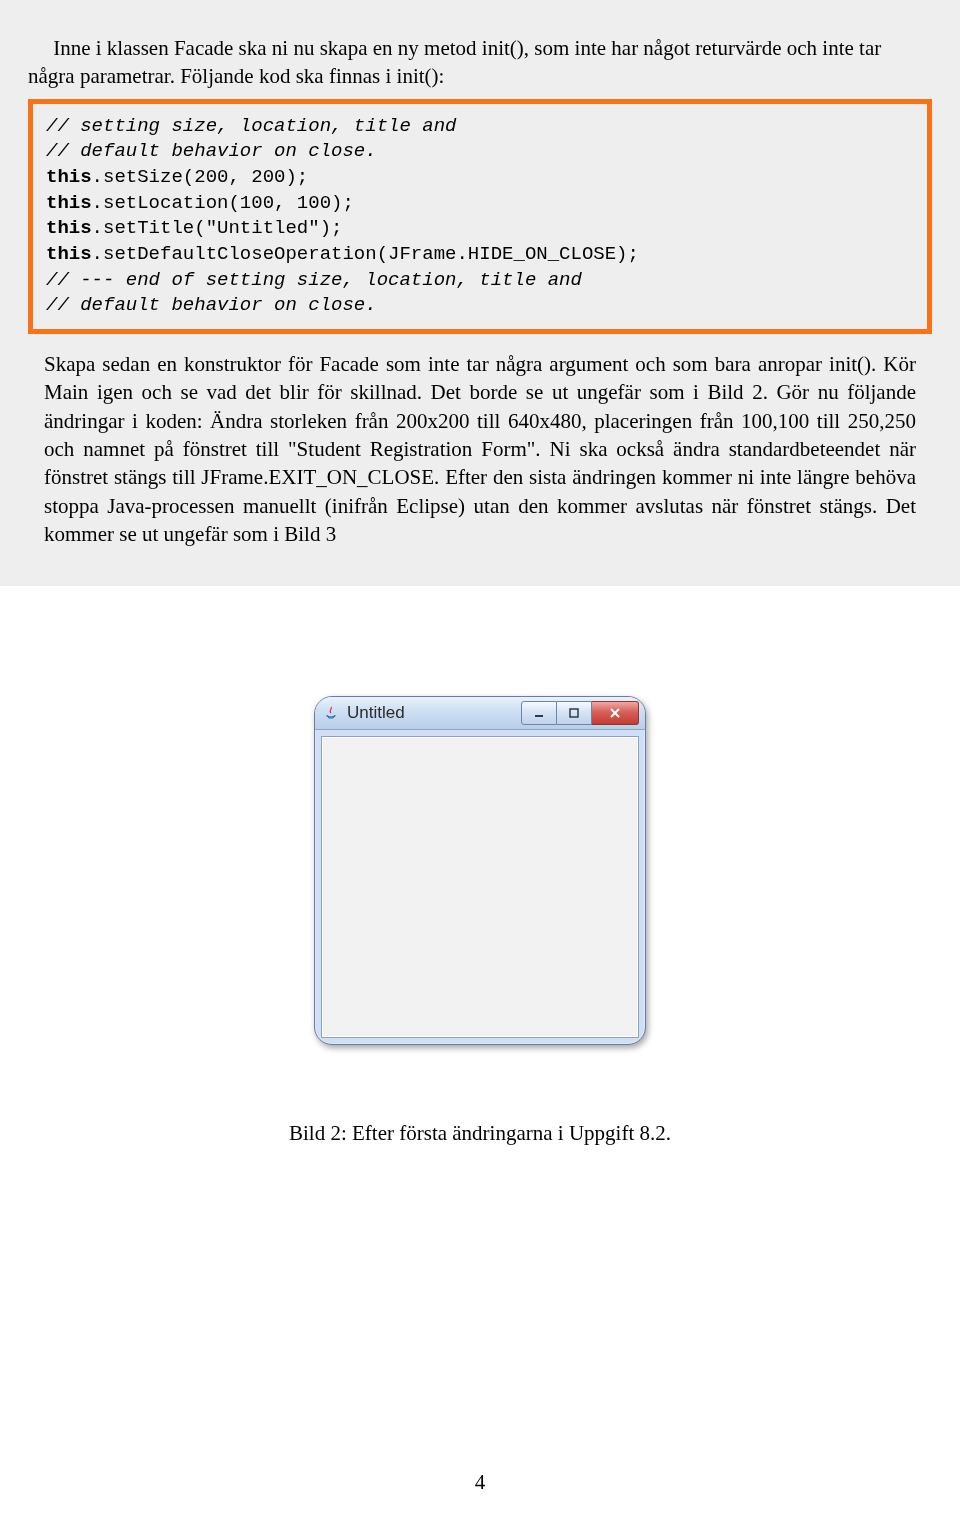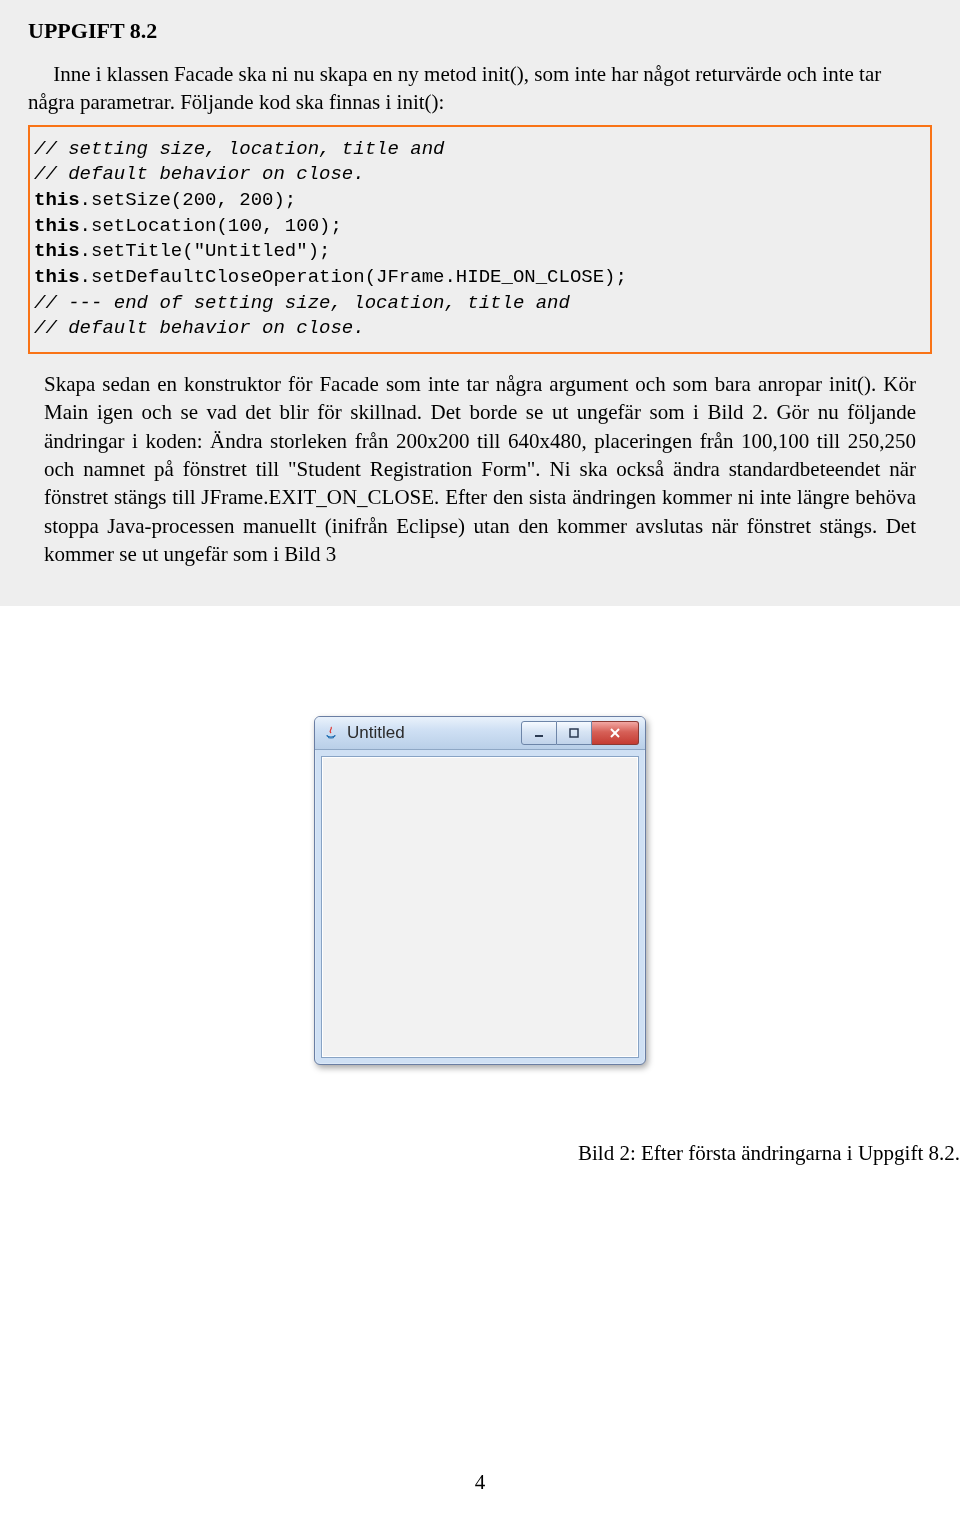--- a/index.html
+++ b/index.html
@@ -20,23 +20,23 @@
     font-weight:bold;
     font-size:22px;
     margin:0 0 4px 0;
   }
   .intro{
     margin:16px 0 8px 0;
     line-height:1.35;
     text-indent:1.2em;
   }
   .codebox{
-    border:2px solid #f97316;
+    border:5px solid #f97316;
     background:#eeeeee;
-    padding:10px 4px;
+    padding:10px 13px;
     font-family:"Courier New",Courier,monospace;
     font-size:19px;
     line-height:1.35;
     white-space:pre;
     overflow:hidden;
     margin-bottom:10px;
   }
   .code-kw{font-weight:bold;font-style:normal;}
   .code-comment{font-style:italic;}
   .after{
@@ -46,21 +46,21 @@
   .after p{margin:16px;}
   .figure-wrap{
     width:100%;
     text-align:center;
     margin-top:110px;
   }
   .win-outer{
     display:inline-block;
     width:330px;
     border:1px solid #6a7ea3;
-    border-radius:6px;
+    border-radius:18px;
     box-shadow:2px 3px 6px rgba(0,0,0,0.35),inset 0 0 0 1px rgba(255,255,255,0.25);
     overflow:hidden;
     background:#cfe0f4;
     text-align:left;
   }
   .titlebar{
     display:flex;
     align-items:center;
     gap:8px;
     padding:4px 6px 4px 8px;
@@ -97,37 +97,36 @@
   }
   .winbtn svg{display:block;}
   .client{
     margin:6px;
     height:300px;
     background:#f2f2f2;
     border:1px solid #88a3c4;
     box-shadow:inset 0 0 0 1px #fff;
   }
   .caption{
-    text-align:right;
+    text-align:center;
     font-size:21px;
     margin-top:70px;
   }
   .pagenum{
     position:absolute;
     bottom:34px;
     width:100%;
     text-align:center;
     font-size:21px;
   }
 </style>
 </head>
 <body>
 
 <div class="graybox">
-  <div class="title">UPPGIFT 8.2</div>
   <p class="intro">Inne i klassen Facade ska ni nu skapa en ny metod init(), som inte har något returvärde och inte tar några parametrar. Följande kod ska finnas i init():</p>
 
   <div class="codebox"><span class="code-comment">// setting size, location, title and</span>
 <span class="code-comment">// default behavior on close.</span>
 <span class="code-kw">this</span><span>.setSize(200, 200);</span>
 <span class="code-kw">this</span><span>.setLocation(100, 100);</span>
 <span class="code-kw">this</span><span>.setTitle("Untitled");</span>
 <span class="code-kw">this</span><span>.setDefaultCloseOperation(JFrame.HIDE_ON_CLOSE);</span>
 <span class="code-comment">// --- end of setting size, location, title and</span>
 <span class="code-comment">// default behavior on close.</span></div>

